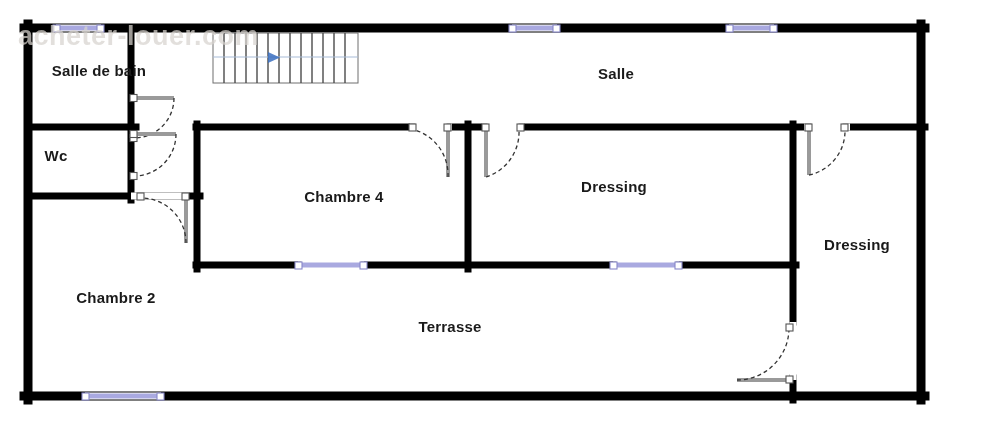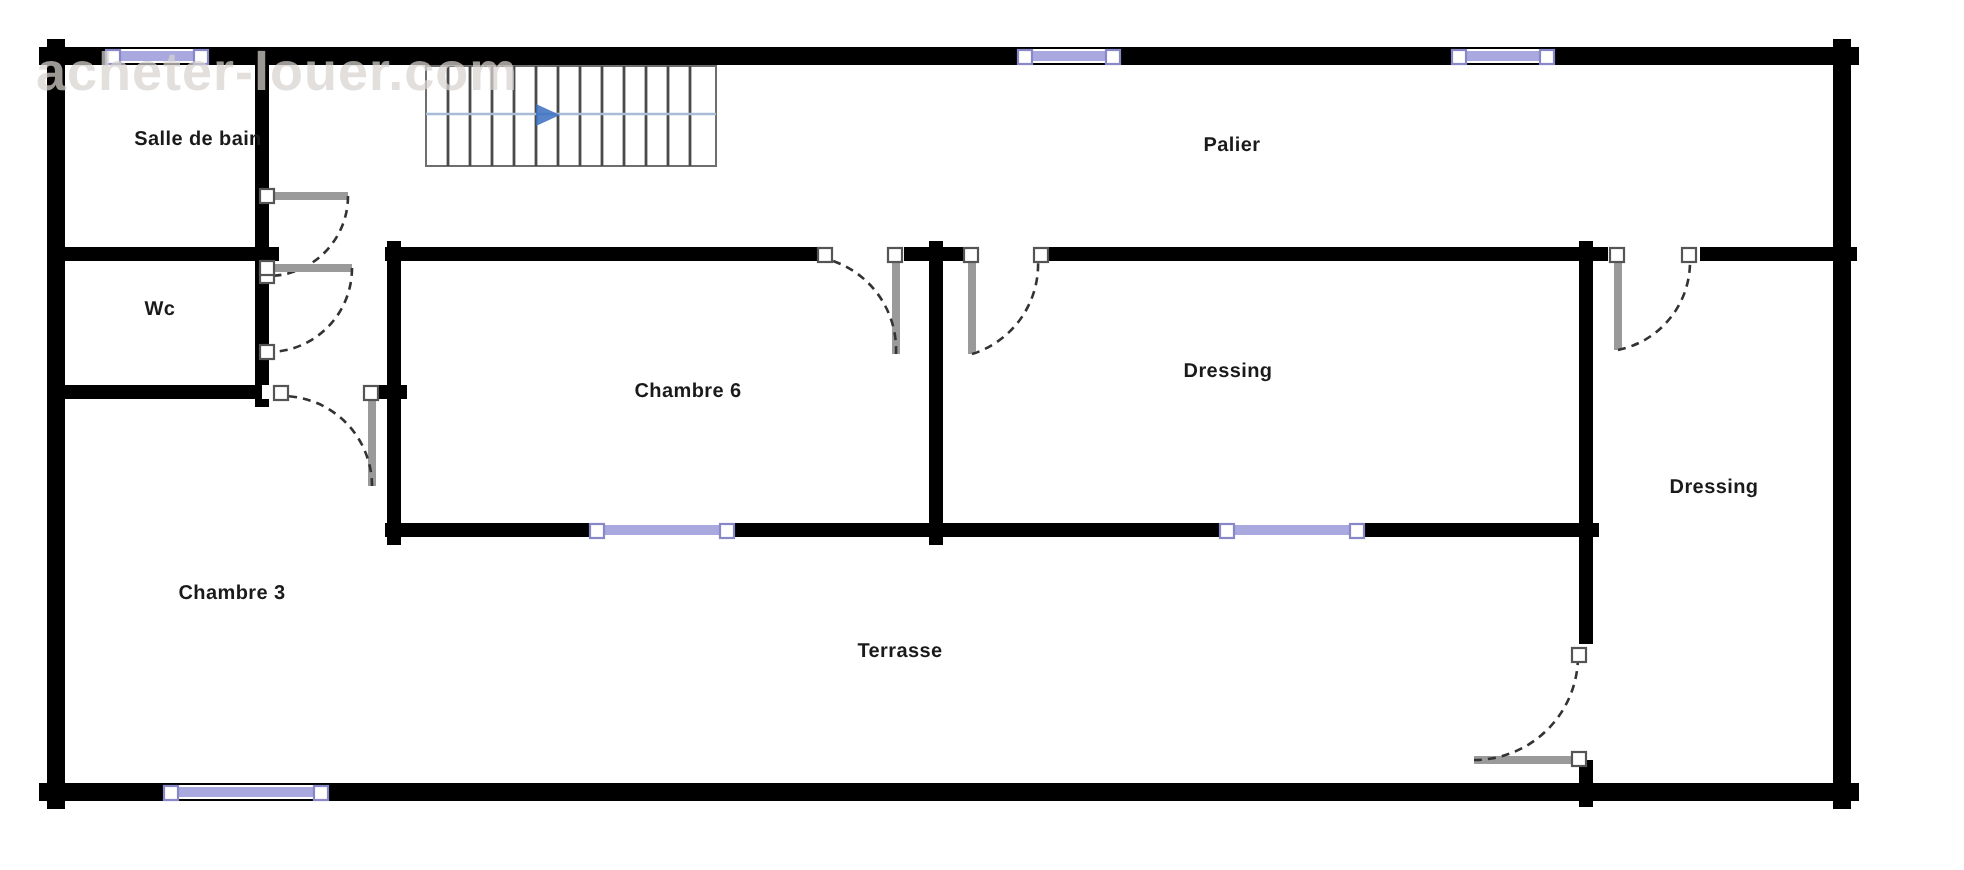--- a/index.html
+++ b/index.html
@@ -22,21 +22,21 @@
     position: absolute;
     left: 0;
     top: 0;
     width: 982px;
     height: 435px;
   }
   .room-label {
     position: absolute;
     font-family: "Liberation Sans", sans-serif;
     font-weight: bold;
-    font-size: 10px;
+    font-size: 15px;
     color: #1a1a1a;
     white-space: nowrap;
     letter-spacing: 0.2px;
     transform: translate(-50%, -50%);
     pointer-events: none;
   }
   .watermark {
     position: absolute;
     left: 18px;
     top: 21px;
@@ -206,21 +206,21 @@
         <path d="M 737 380 A 52 52 0 0 0 789 328" fill="none" stroke="#333333" stroke-width="1.3" stroke-dasharray="4,3"></path>
         <rect x="786" y="324" width="7" height="7" fill="#ffffff" stroke="#555555" stroke-width="1.1"></rect>
         <rect x="786" y="376" width="7" height="7" fill="#ffffff" stroke="#555555" stroke-width="1.1"></rect>
       </g>
     </g>
   </svg>
 
   <div class="watermark">acheter-louer.com</div>
 
   <div class="room-label" style="left:99px;  top:70px;">Salle de bain</div>
-  <div class="room-label" style="left:80px;  top:155px;">Wc</div>
-  <div class="room-label" style="left:116px; top:297px;">Chambre 3</div>
-  <div class="room-label" style="left:616px; top:73px;">Palier</div>
-  <div class="room-label" style="left:344px; top:196px;">Chambre 6</div>
+  <div class="room-label" style="left:56px;  top:155px;">Wc</div>
+  <div class="room-label" style="left:116px; top:297px;">Chambre 2</div>
+  <div class="room-label" style="left:616px; top:73px;">Salle</div>
+  <div class="room-label" style="left:344px; top:196px;">Chambre 4</div>
   <div class="room-label" style="left:614px; top:186px;">Dressing</div>
   <div class="room-label" style="left:857px; top:244px;">Dressing</div>
   <div class="room-label" style="left:450px; top:326px;">Terrasse</div>
 
 </div>
 
 </body></html>

